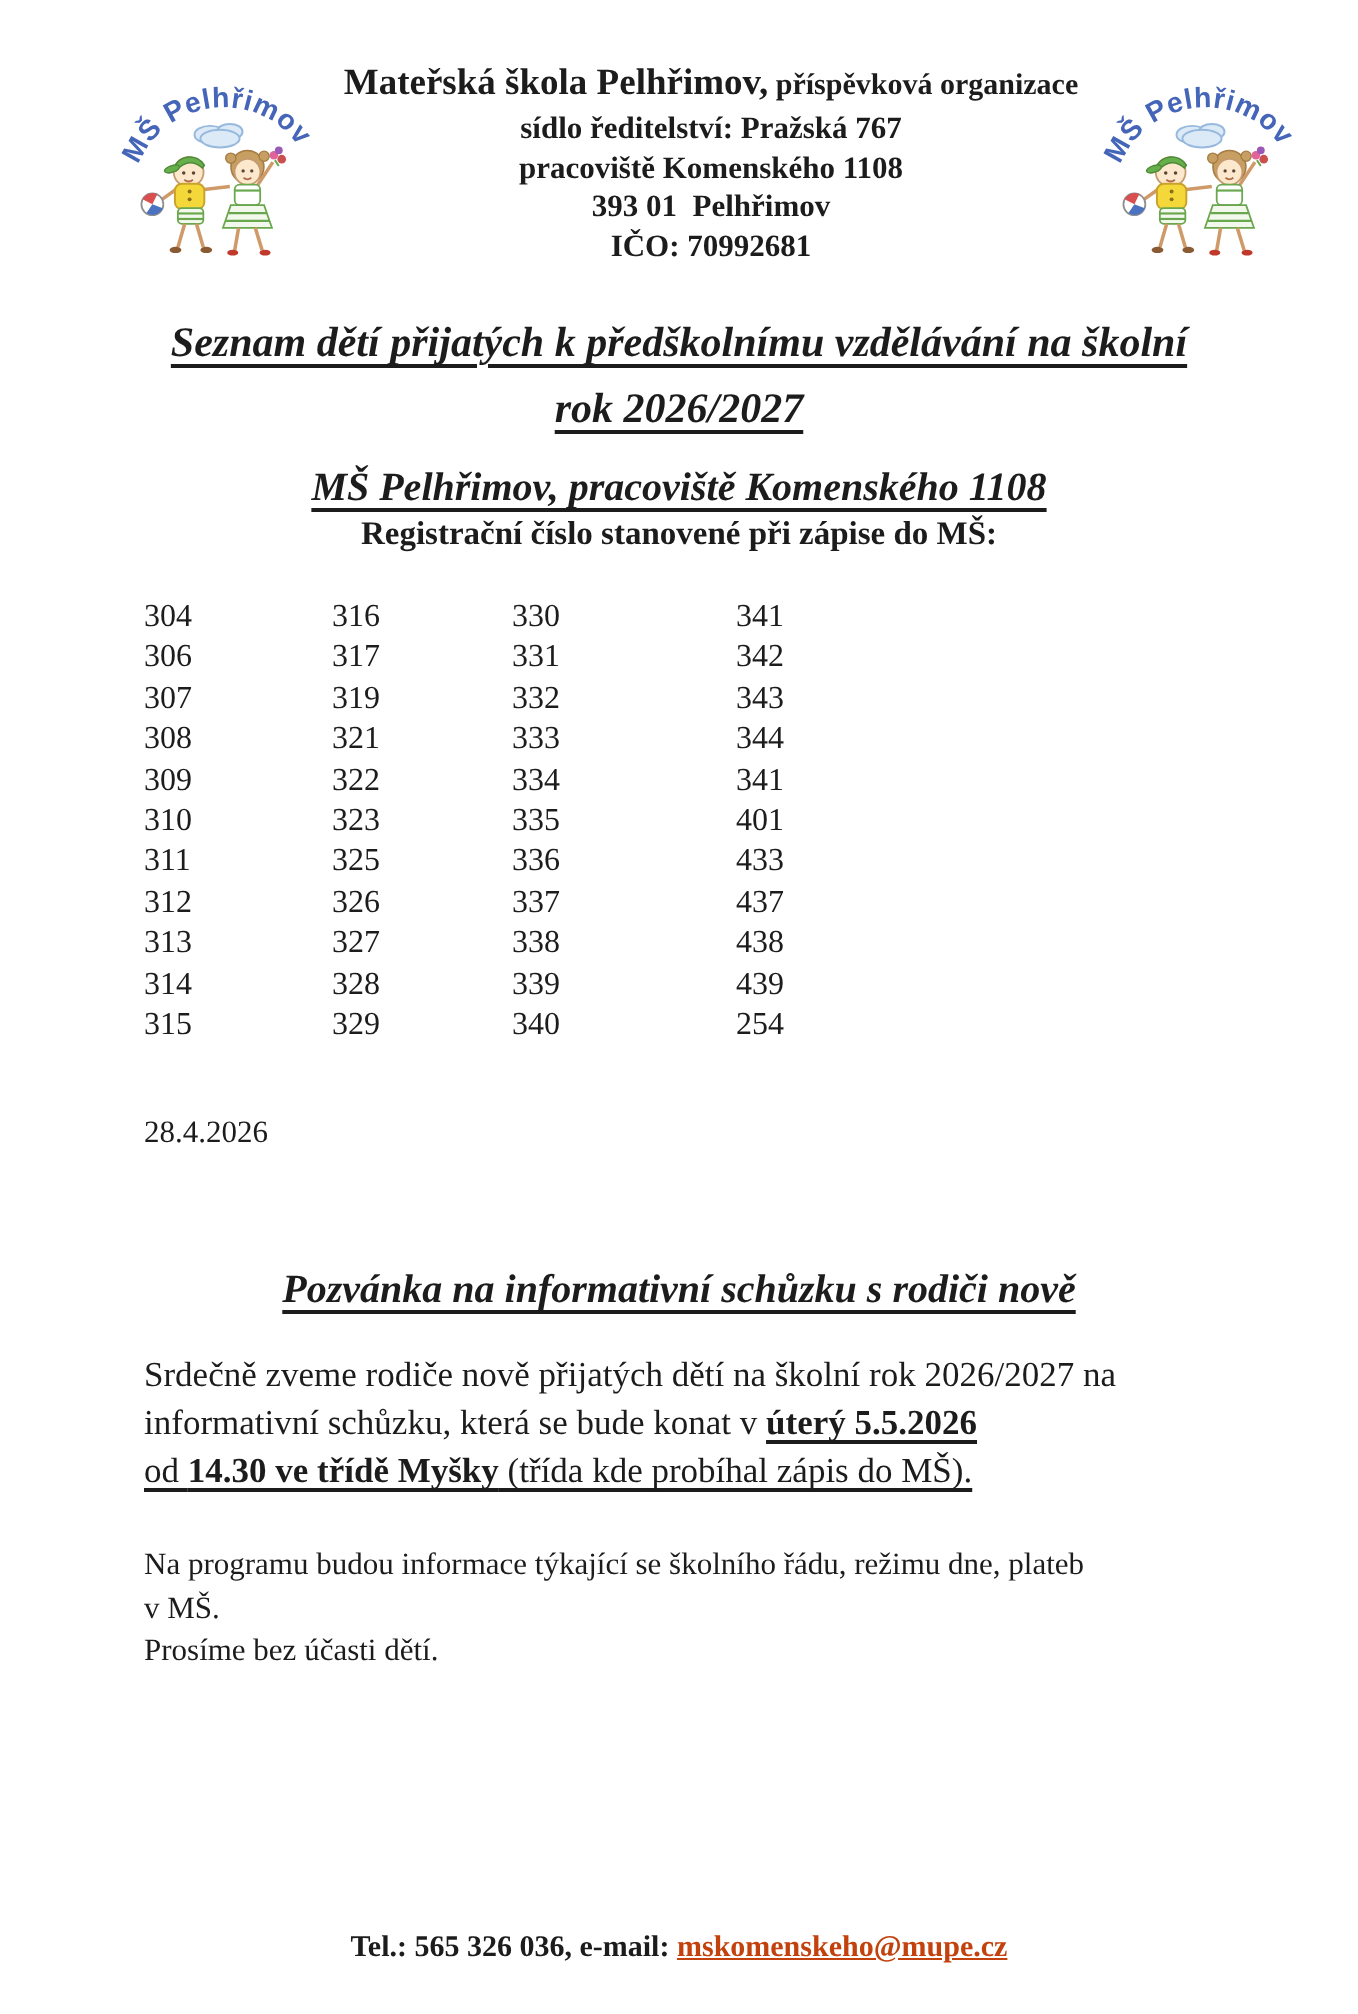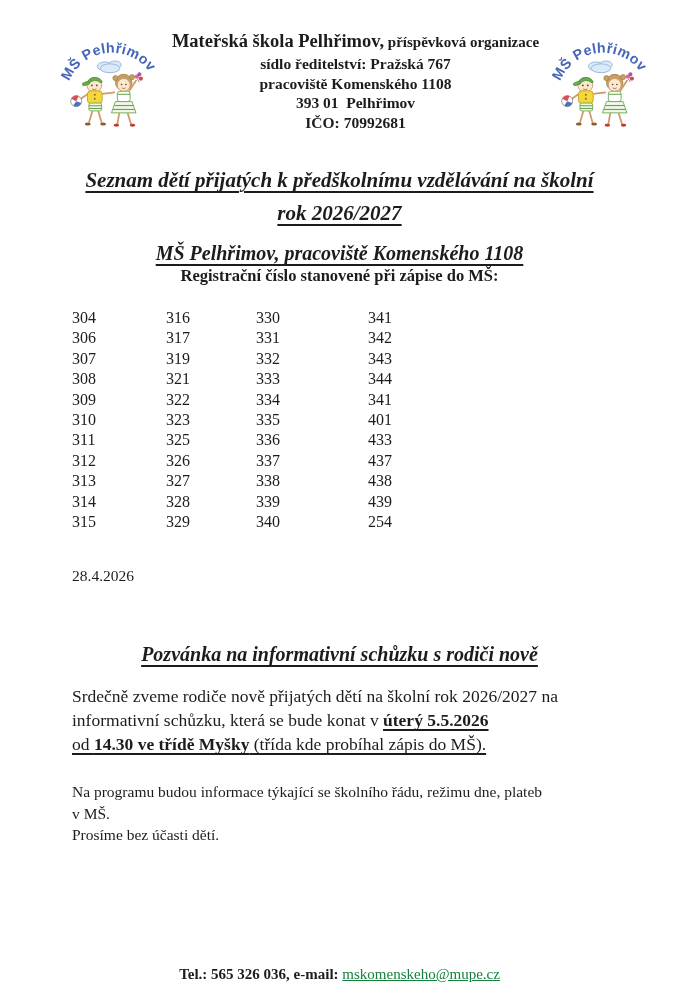--- a/index.html
+++ b/index.html
@@ -13,21 +13,21 @@
   
   .letterhead { display:flex; justify-content:space-between; align-items:flex-end; padding:20px 24px 0 56px; }
   .logo { width:108px; height:98px; flex:none; }
   .header-text { flex:1; text-align:center; font-weight:700; padding-top:10px; }
   .h-line1 { font-size:18px; line-height:23px; white-space:nowrap; }
   .h-main { font-size:18.5px; }
   .h-sub  { font-size:15px; }
   .h-line { font-size:15.5px; line-height:19.5px; white-space:pre; }
 
   
-  .doc-title { margin-top:32px; text-align:center; font-style:italic; font-weight:700; font-size:21px; line-height:33px; }
+  .doc-title { margin-top:22px; text-align:center; font-style:italic; font-weight:700; font-size:21px; line-height:33px; }
   .subtitle  { margin-top:10px; text-align:center; font-style:italic; font-weight:700; font-size:20px; line-height:26px; }
   .reg-label { text-align:center; font-weight:700; font-size:16.5px; line-height:20px; }
   .heading2  { margin-top:52px; text-align:center; font-style:italic; font-weight:700; font-size:20px; line-height:32px; }
   .u2 { text-decoration:underline; text-decoration-thickness:2px; text-underline-offset:4px; }
 
   
   .num-grid { margin:22px 0 0 72px; font-size:16px; }
   .num-row  { display:grid; grid-template-columns:94px 90px 112px auto; line-height:20.4px; }
 
   .date-line { margin:34px 0 0 72px; font-size:15.5px; line-height:20px; }
@@ -35,21 +35,21 @@
   
   .para1 { margin:14px 0 16px 72px; font-size:17.5px; line-height:24px; }
   .para2 { margin:25px 0 0 72px; font-size:15.5px; line-height:21.5px; }
   .closing { margin:22px 0 0 72px; font-size:15.5px; line-height:22px; }
   .line { display:block; white-space:nowrap; }
   .ul { text-decoration:underline; text-decoration-thickness:1.5px; text-underline-offset:3px; }
   b { font-weight:700; }
 
   
   .footer { position:absolute; left:0; right:0; bottom:24px; text-align:center; font-weight:700; font-size:15px; }
-  .email-link { color:#15803d; font-weight:400; }
+  .email-link { color:#c2410c; font-weight:700; }
 
   .hidden-defs { position:absolute; width:0; height:0; overflow:hidden; }
 </style>
 </head>
 <body>
 
 <svg class="hidden-defs" aria-hidden="true">
   <defs>
     <symbol id="mslogo" viewBox="0 0 104 100">
       <path id="logo-arc-path" d="M 7 62 A 47 47 0 0 1 98 50" fill="none"></path>

